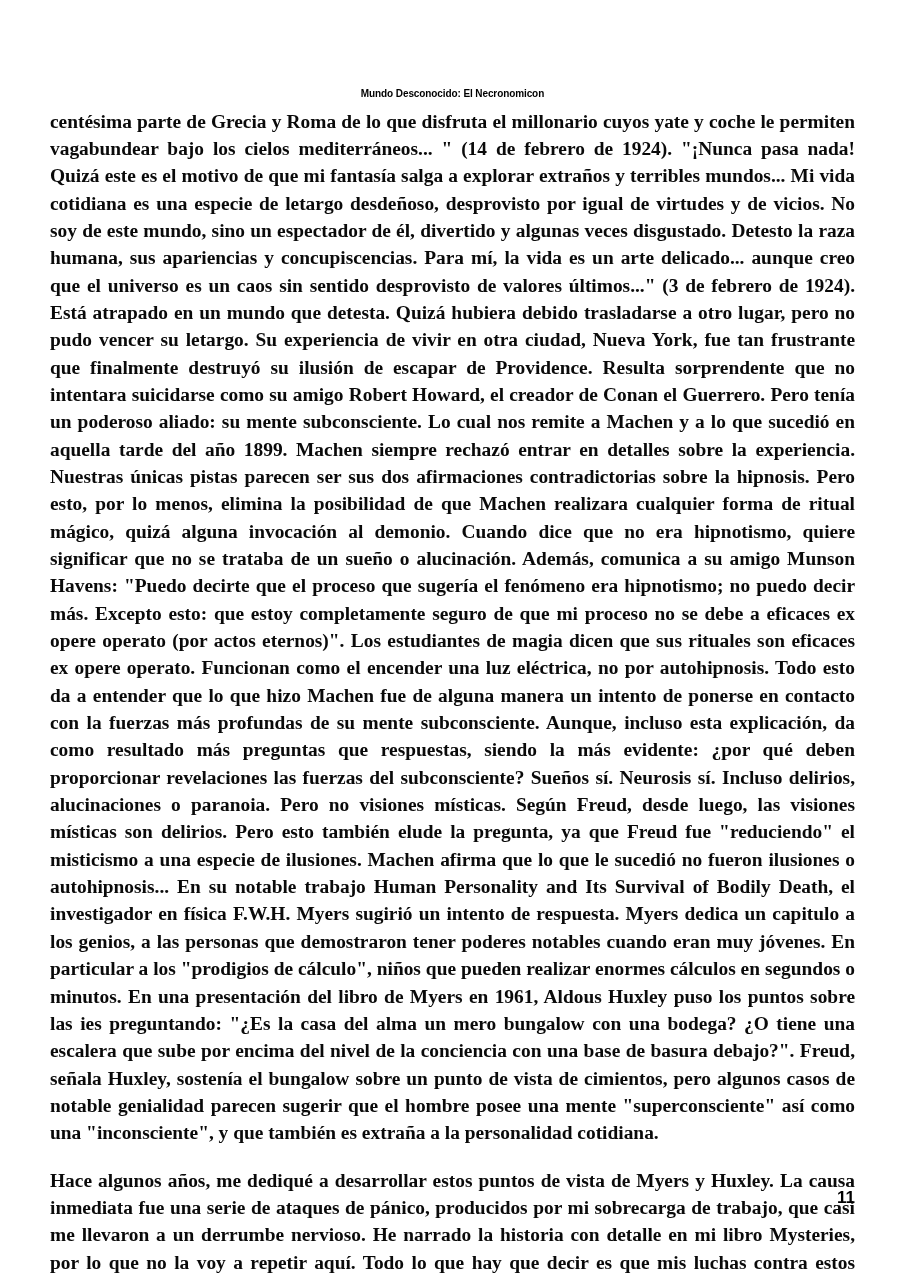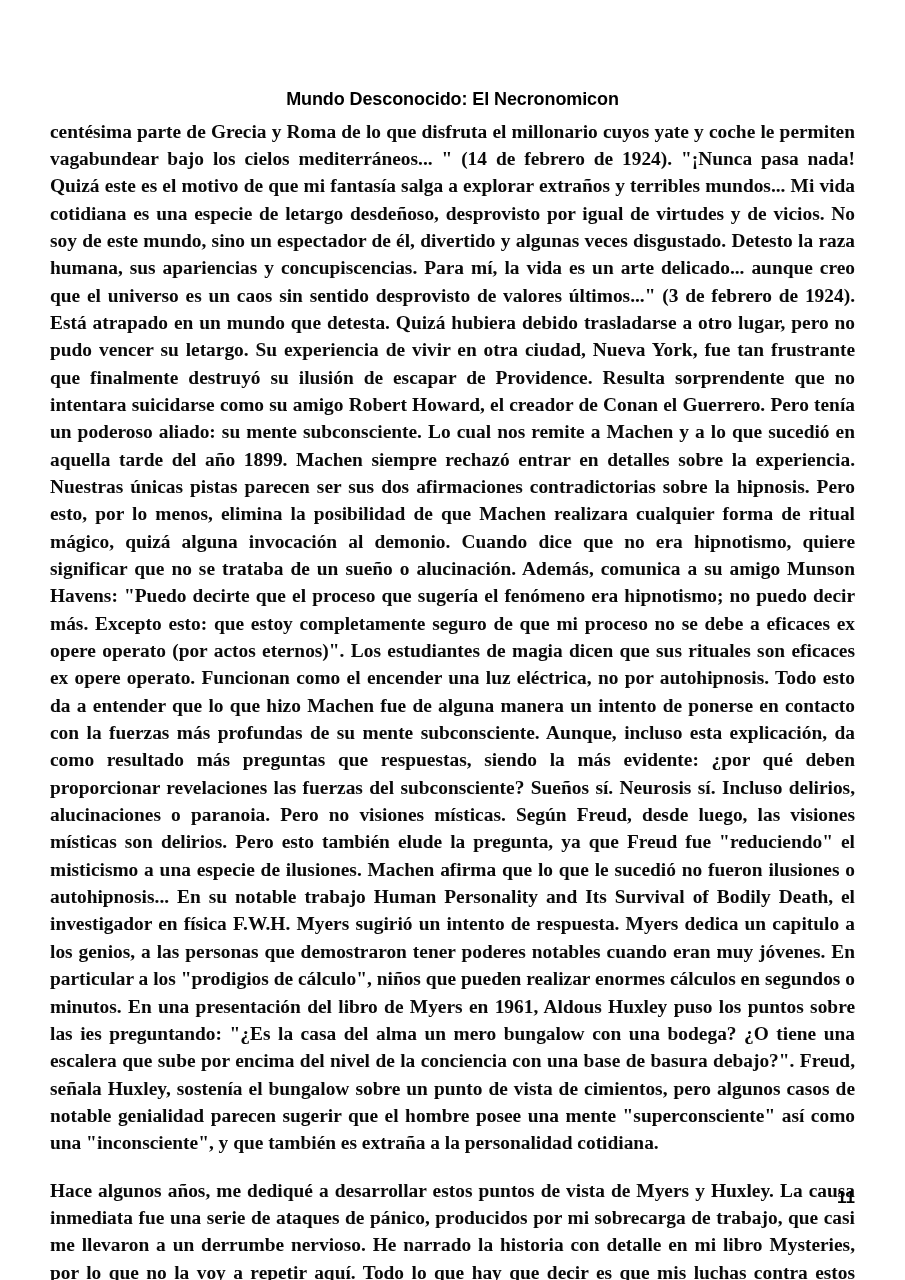--- a/index.html
+++ b/index.html
@@ -18,21 +18,21 @@
     position: relative;
     box-sizing: border-box;
     width: 905px;
     height: 1280px;
     padding: 88px 50px 0 50px;
     background: #ffffff;
   }
   .doc-header {
     font-family: "Liberation Sans", sans-serif;
     font-weight: bold;
-    font-size: 18px;
+    font-size: 10px;
     line-height: 1.25;
     text-align: center;
     color: #000000;
     margin: 0 0 7px 0;
     letter-spacing: -0.1px;
   }
   .body-block {
     font-family: "Liberation Serif", serif;
     font-size: 19.4px;
     line-height: 27.35px;

